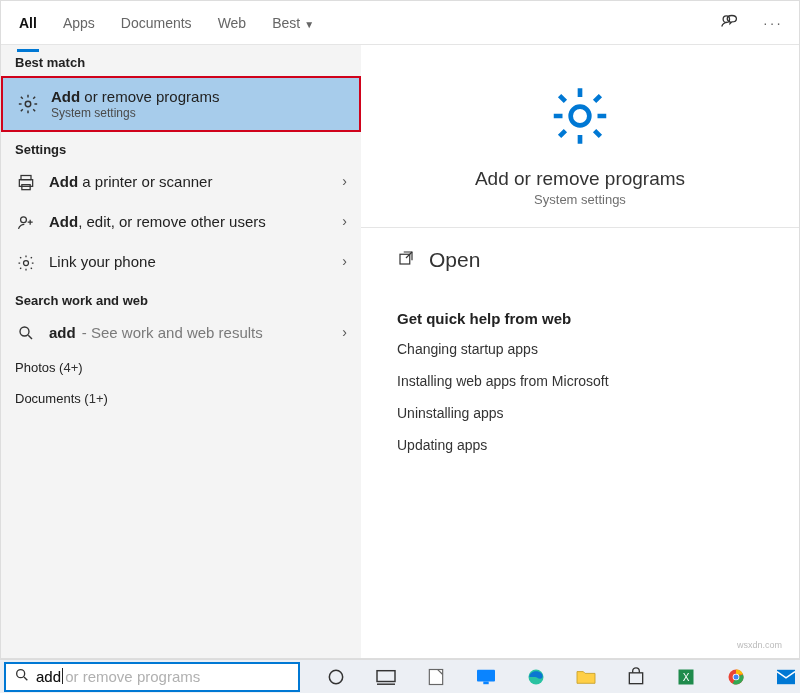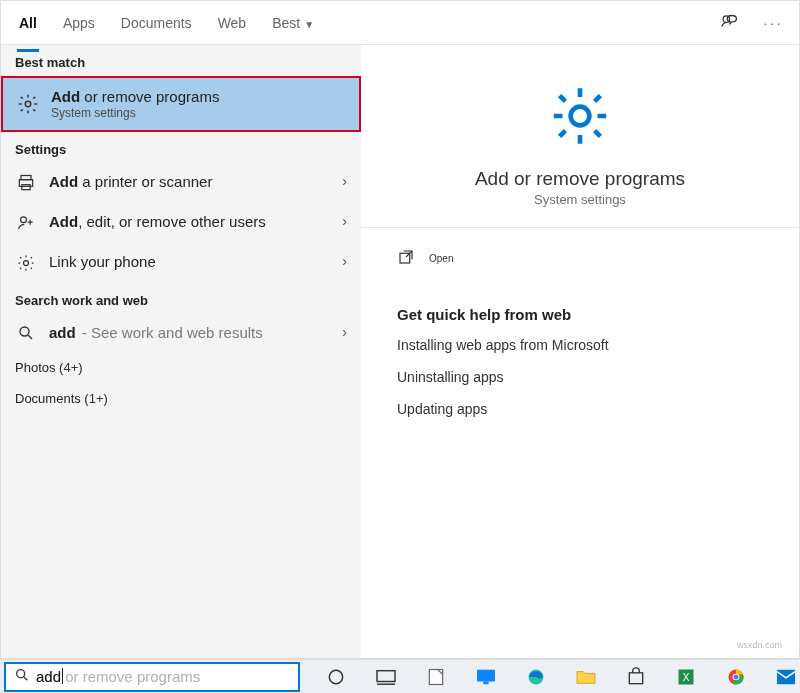--- a/index.html
+++ b/index.html
@@ -32,21 +32,21 @@
   .row .lbl { flex:1; font-size:15px; color:#222; }
   .row .lbl .bold { font-weight:700; }
   .row .chev { color:#555; font-size:14px; }
   .search-web-sub { font-size:15px; color:#7a7a7a; margin-left:2px; }
   .cat { padding:8px 14px; font-size:13px; color:#222; }
   
   .hero { padding:36px 20px 20px; display:flex; flex-direction:column; align-items:center; border-bottom:1px solid #e5e5e5; }
   .hero-title { font-size:19px; color:#333; margin-top:14px; }
   .hero-sub { font-size:13px; color:#6f6f6f; margin-top:2px; }
   .actions { padding:14px 36px; }
-  .action-row { display:flex; align-items:center; gap:14px; color:#333; font-size:10px; padding:6px 0; }
+  .action-row { display:flex; align-items:center; gap:14px; color:#333; font-size:21px; padding:6px 0; }
   .qh-title { padding:18px 36px 6px; font-size:15px; font-weight:600; color:#222; }
   .qh-item { padding:8px 36px; font-size:14px; color:#333; }
   .count { color:#333; }
   
   .taskbar { height:34px; display:flex; align-items:center; background:#eceff4; padding:0; border-top:1px solid #dcdcdc; }
   .search-box { width:370px; height:30px; margin:0 0 0 4px; border:2px solid #0078d4; background:#fff; display:flex; align-items:center; padding:0 8px; gap:6px; }
   .typed-wrap { position:relative; flex:1; height:18px; }
   .typed { position:absolute; left:0; top:0; font-size:15px; color:#111; font-weight:400; }
   .cursor { display:inline-block; width:1px; height:16px; background:#222; vertical-align:-2px; margin-left:1px; }
   .ghost { position:absolute; left:0; top:0; font-size:15px; color:#b0b0b0; }
@@ -165,20 +165,21 @@
             <svg width="18" height="18" viewBox="0 0 24 24" fill="none" class="sv-gray" stroke-width="1.6">
                 <rect x="4" y="7" width="13" height="13"></rect>
                 <path d="M9 4h11v11"></path>
                 <path d="M20 4l-8 8"></path>
               </svg>
           </span>
           <span>Open</span>
         </div>
       </div>
       <div class="qh-title">Get quick help from web</div>
+      <div class="qh-item">Changing startup apps</div>
       <div class="qh-item">Installing web apps from Microsoft</div>
       <div class="qh-item">Uninstalling apps</div>
       <div class="qh-item">Updating apps</div>
     </div>
   </div>
 </div>
 
 <div class="taskbar">
   <div class="search-box">
     <span>

